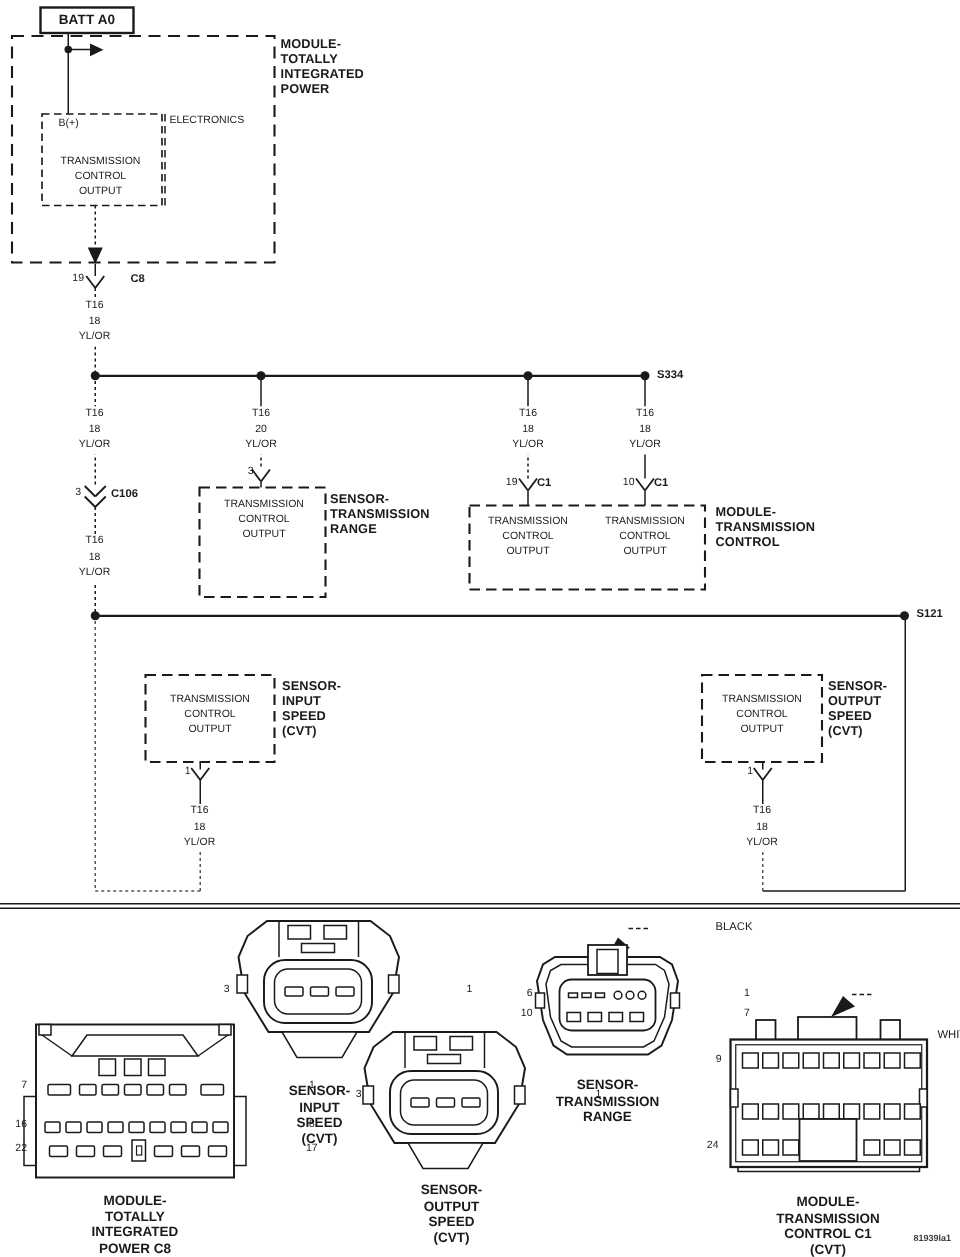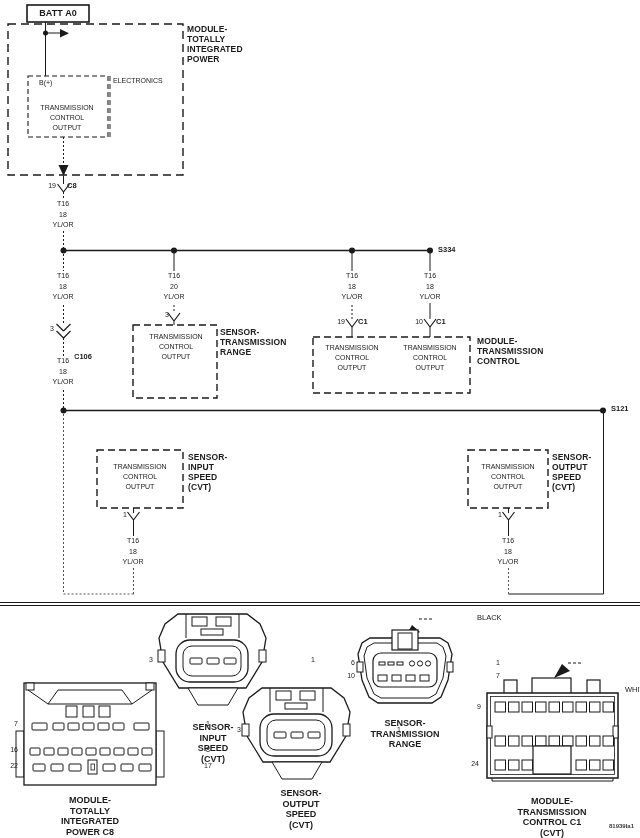--- a/index.html
+++ b/index.html
@@ -239,41 +239,41 @@
 <div class="t bold" style="left:187px;top:24px;">MODULE-
 TOTALLY
 INTEGRATED
 POWER</div>
 <div class="t" style="left:39px;top:79px;font-size:7px;">B(+)</div>
 <div class="t" style="left:113px;top:77px;font-size:7px;">ELECTRONICS</div>
 <div class="t boxtxt" style="left:67px;top:103px;">TRANSMISSION
 CONTROL
 OUTPUT</div>
 <div class="t pin ra" style="left:56px;top:182px;">19</div>
-<div class="t cname" style="left:67px;top:182px;">C8</div>
+<div class="t cname" style="left:87px;top:182px;">C8</div>
 <div class="t wire" style="left:63px;top:199px;">T16
 18
 YL/OR</div>
 <div class="t cname" style="left:438px;top:246px;">S334</div>
 
 <div class="t wire" style="left:63px;top:271px;">T16
 18
 YL/OR</div>
 <div class="t wire" style="left:174px;top:271px;">T16
 20
 YL/OR</div>
 <div class="t wire" style="left:352px;top:271px;">T16
 18
 YL/OR</div>
 <div class="t wire" style="left:430px;top:271px;">T16
 18
 YL/OR</div>
 
 <div class="t pin ra" style="left:54px;top:325px;">3</div>
-<div class="t cname" style="left:74px;top:325px;margin-top:28px;">C106</div>
+<div class="t cname" style="left:74px;top:325px;">C106</div>
 <div class="t wire" style="left:63px;top:356px;">T16
 18
 YL/OR</div>
 
 <div class="t pin ra" style="left:169px;top:311px;">3</div>
 <div class="t boxtxt" style="left:176px;top:332px;">TRANSMISSION
 CONTROL
 OUTPUT</div>
 <div class="t bold" style="left:220px;top:327px;">SENSOR-
 TRANSMISSION

